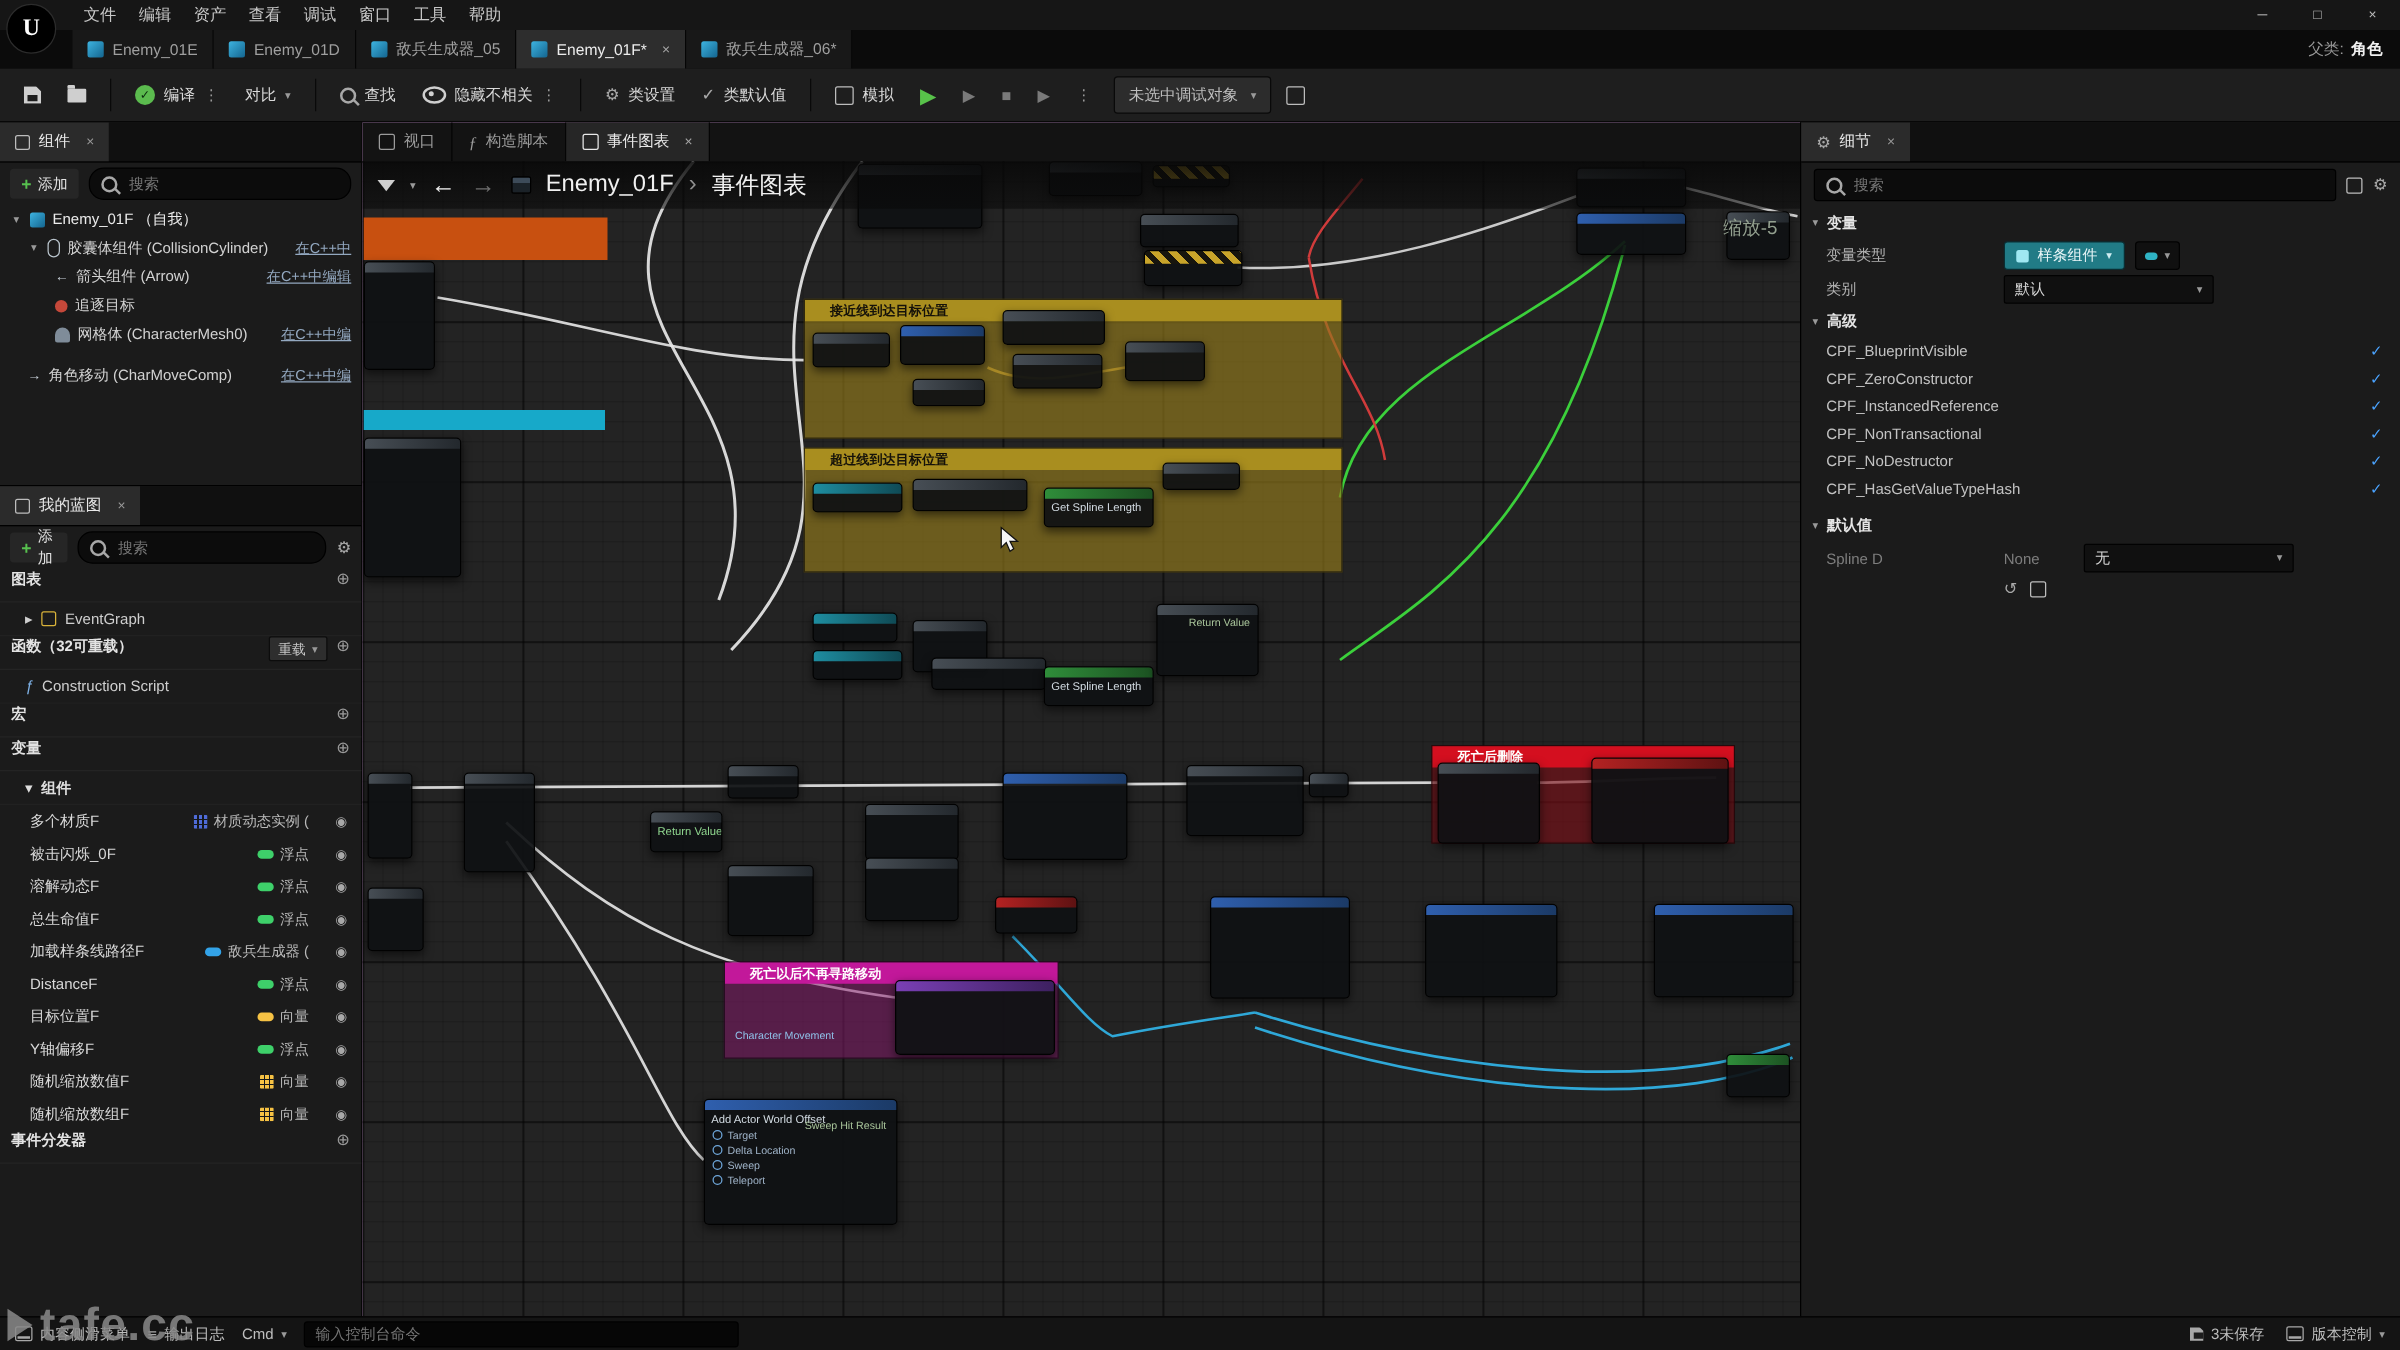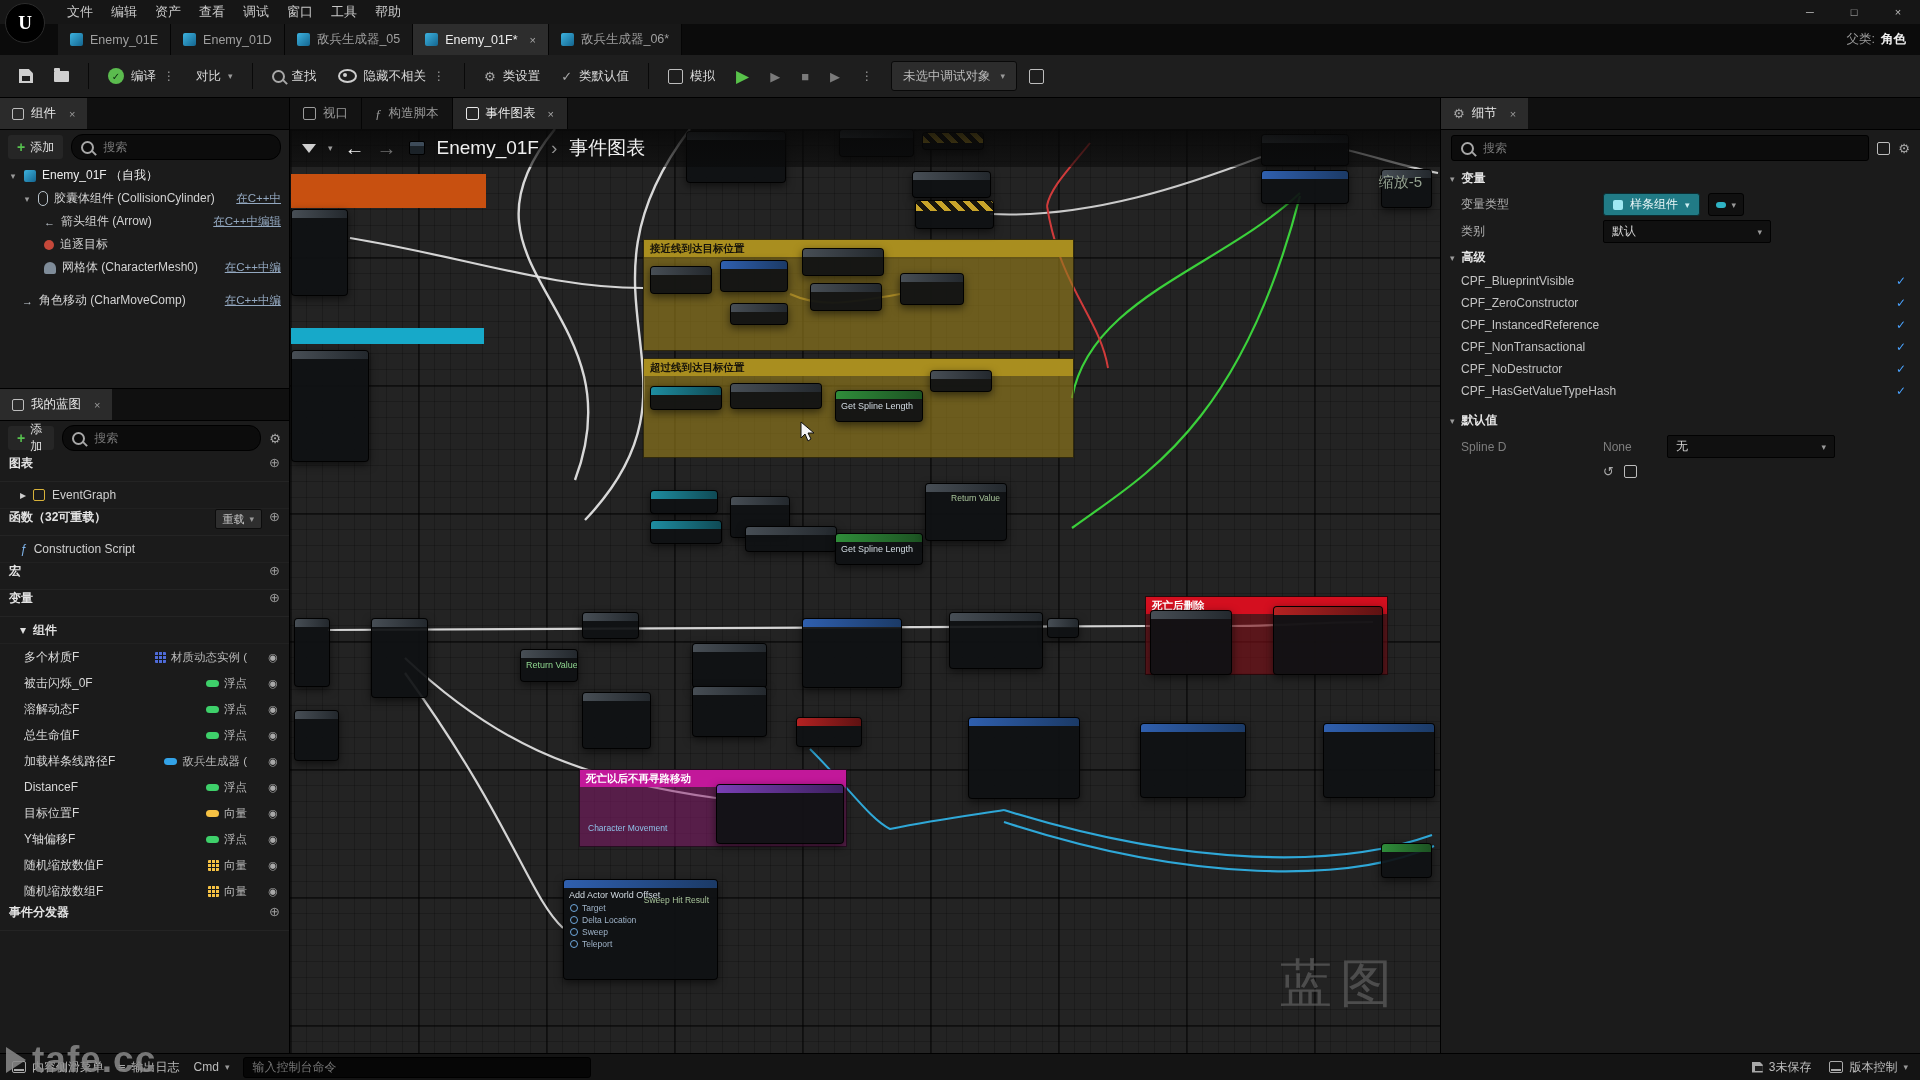--- a/index.html
+++ b/index.html
@@ -103,21 +103,21 @@
       background:linear-gradient(rgba(8,8,8,.88),rgba(8,8,8,.55));display:flex;align-items:center;gap:12px;padding:0 12px;}
   .funnel{width:0;height:0;border-left:7px solid transparent;border-right:7px solid transparent;border-top:9px solid #cfcfcf;}
   .bc-arrow{font-size:20px;color:#ececec;line-height:1;}
   .bc-arrow.dim{color:#6e6e6e;}
   .bc-node{width:14px;height:12px;background:linear-gradient(#3d4b59 35%,#1b2228 35%);border:1px solid #000;border-radius:2px;}
   .bc-title{font-size:19px;color:#f0f0f0;}
   .bc-sep{font-size:19px;color:#8f8f8f;}
   #zoom-label{position:absolute;right:18px;top:44px;color:#93a08f;font-size:15px;z-index:6;}
   #graph-watermark{position:absolute;right:40px;bottom:34px;font-size:52px;color:#6a6a6a;opacity:.6;letter-spacing:8px;z-index:4;}
   .gcom{position:absolute;border:1px solid rgba(0,0,0,.55);z-index:1;}
-  .chd{height:17px;display:flex;align-items:center;padding:0 6px;font-size:10.5px;font-weight:bold;white-space:nowrap;overflow:hidden;font-family:Liberation Mono, monospace;}
+  .chd{height:17px;display:flex;align-items:center;padding:0 20px;font-size:10.5px;font-weight:bold;white-space:nowrap;overflow:hidden;font-family:Liberation Mono, monospace;}
   .com-yellow .chd{background:#a98e1f;color:#15120a;}
   .com-yellow{background:rgba(146,122,28,.66);}
   .com-cyan .chd{background:#1590b4;color:#04232e;}
   .com-cyan{background:rgba(18,118,150,.55);}
   .com-red .chd{background:#d40f1f;color:#fff;}
   .com-red{background:rgba(125,15,22,.62);}
   .com-mag .chd{background:#c2189a;color:#fff;}
   .com-mag{background:rgba(140,25,112,.5);}
   .strip{position:absolute;z-index:1;}
   .gnode{position:absolute;background:rgba(15,17,19,.93);border:1px solid rgba(0,0,0,.9);border-radius:4px;
@@ -711,21 +711,20 @@
         <span class="funnel"></span>
         <span class="tb-caret">▾</span>
         <span class="bc-arrow">←</span>
         <span class="bc-arrow dim">→</span>
         <span class="bc-node"></span>
         <span class="bc-title">Enemy_01F</span>
         <span class="bc-sep">›</span>
         <span class="bc-title">事件图表</span>
       </div>
       <div id="zoom-label">缩放-5</div>
-      <div id="graph-watermark">蓝图</div>
 
       <svg id="cursor" style="left:510px;top:292px;" width="16" height="22">
         <polygon points="1,1 1,17 5,13 8,20 11,18 8,12 14,12" fill="#f5f5f5" stroke="#111" stroke-width="1"></polygon>
       </svg>
     </div>
   </div>
 
   <div id="details">
     <div class="ptab-row">
       <div class="ptab">

